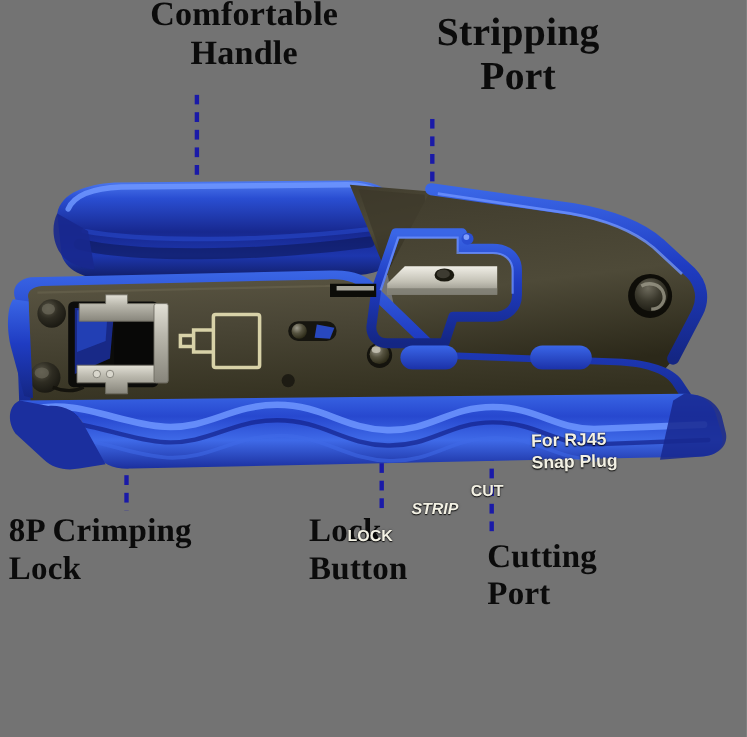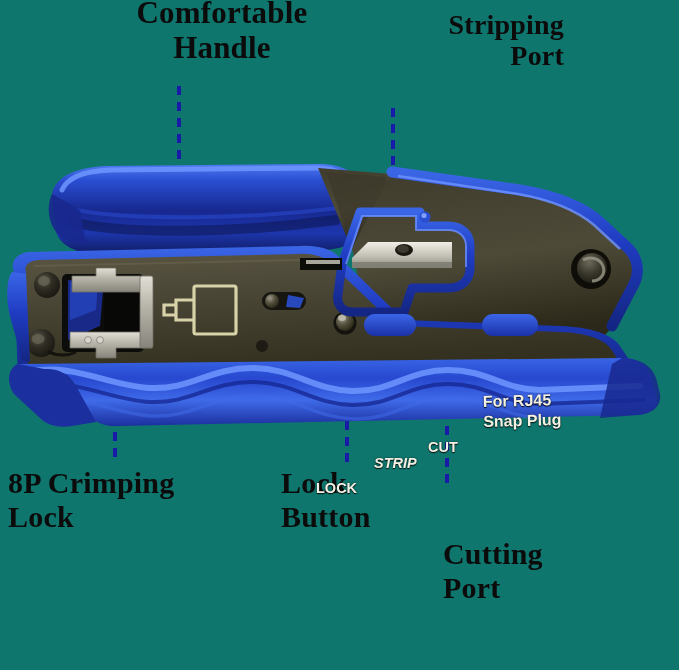--- a/index.html
+++ b/index.html
@@ -8,21 +8,21 @@
     padding: 0;
     background: #ffffff;
   }
   body {
     font-family: "Liberation Serif", "DejaVu Serif", serif;
   }
   #stage {
     position: relative;
     width: 679px;
     height: 670px;
-    background: #0f766e;
+    background: #737373;
     overflow: hidden;
   }
 
   
   .callout {
     position: absolute;
     font-family: "Liberation Serif", "DejaVu Serif", serif;
     font-weight: bold;
     color: #0b0b0b;
     line-height: 1.12;
@@ -32,41 +32,40 @@
   }
   .callout.c-comfortable {
     left: 103px; top: -4px;
     width: 238px;
     font-size: 31px;
     text-align: center;
   }
   .callout.c-stripping {
     left: 378px; top: 9px;
     width: 186px;
-    font-size: 28px;
-    text-align: right;
+    font-size: 36px;
+    text-align: center;
   }
   .callout.c-crimping {
     left: 8px; top: 466px;
     width: 240px;
     font-size: 30px;
     text-align: left;
   }
   .callout.c-lock {
     left: 281px; top: 466px;
     width: 130px;
     font-size: 30px;
     text-align: left;
   }
   .callout.c-cutting {
     left: 443px; top: 489px;
     width: 150px;
     font-size: 30px;
     text-align: left;
-    margin-top: 48px;
   }
 
   
   .leader {
     position: absolute;
     width: 4px;
     background-image: linear-gradient(
       to bottom,
       #1a1aa8 0px, #1a1aa8 9px,
       rgba(255,255,255,0) 9px, rgba(255,255,255,0) 16px

